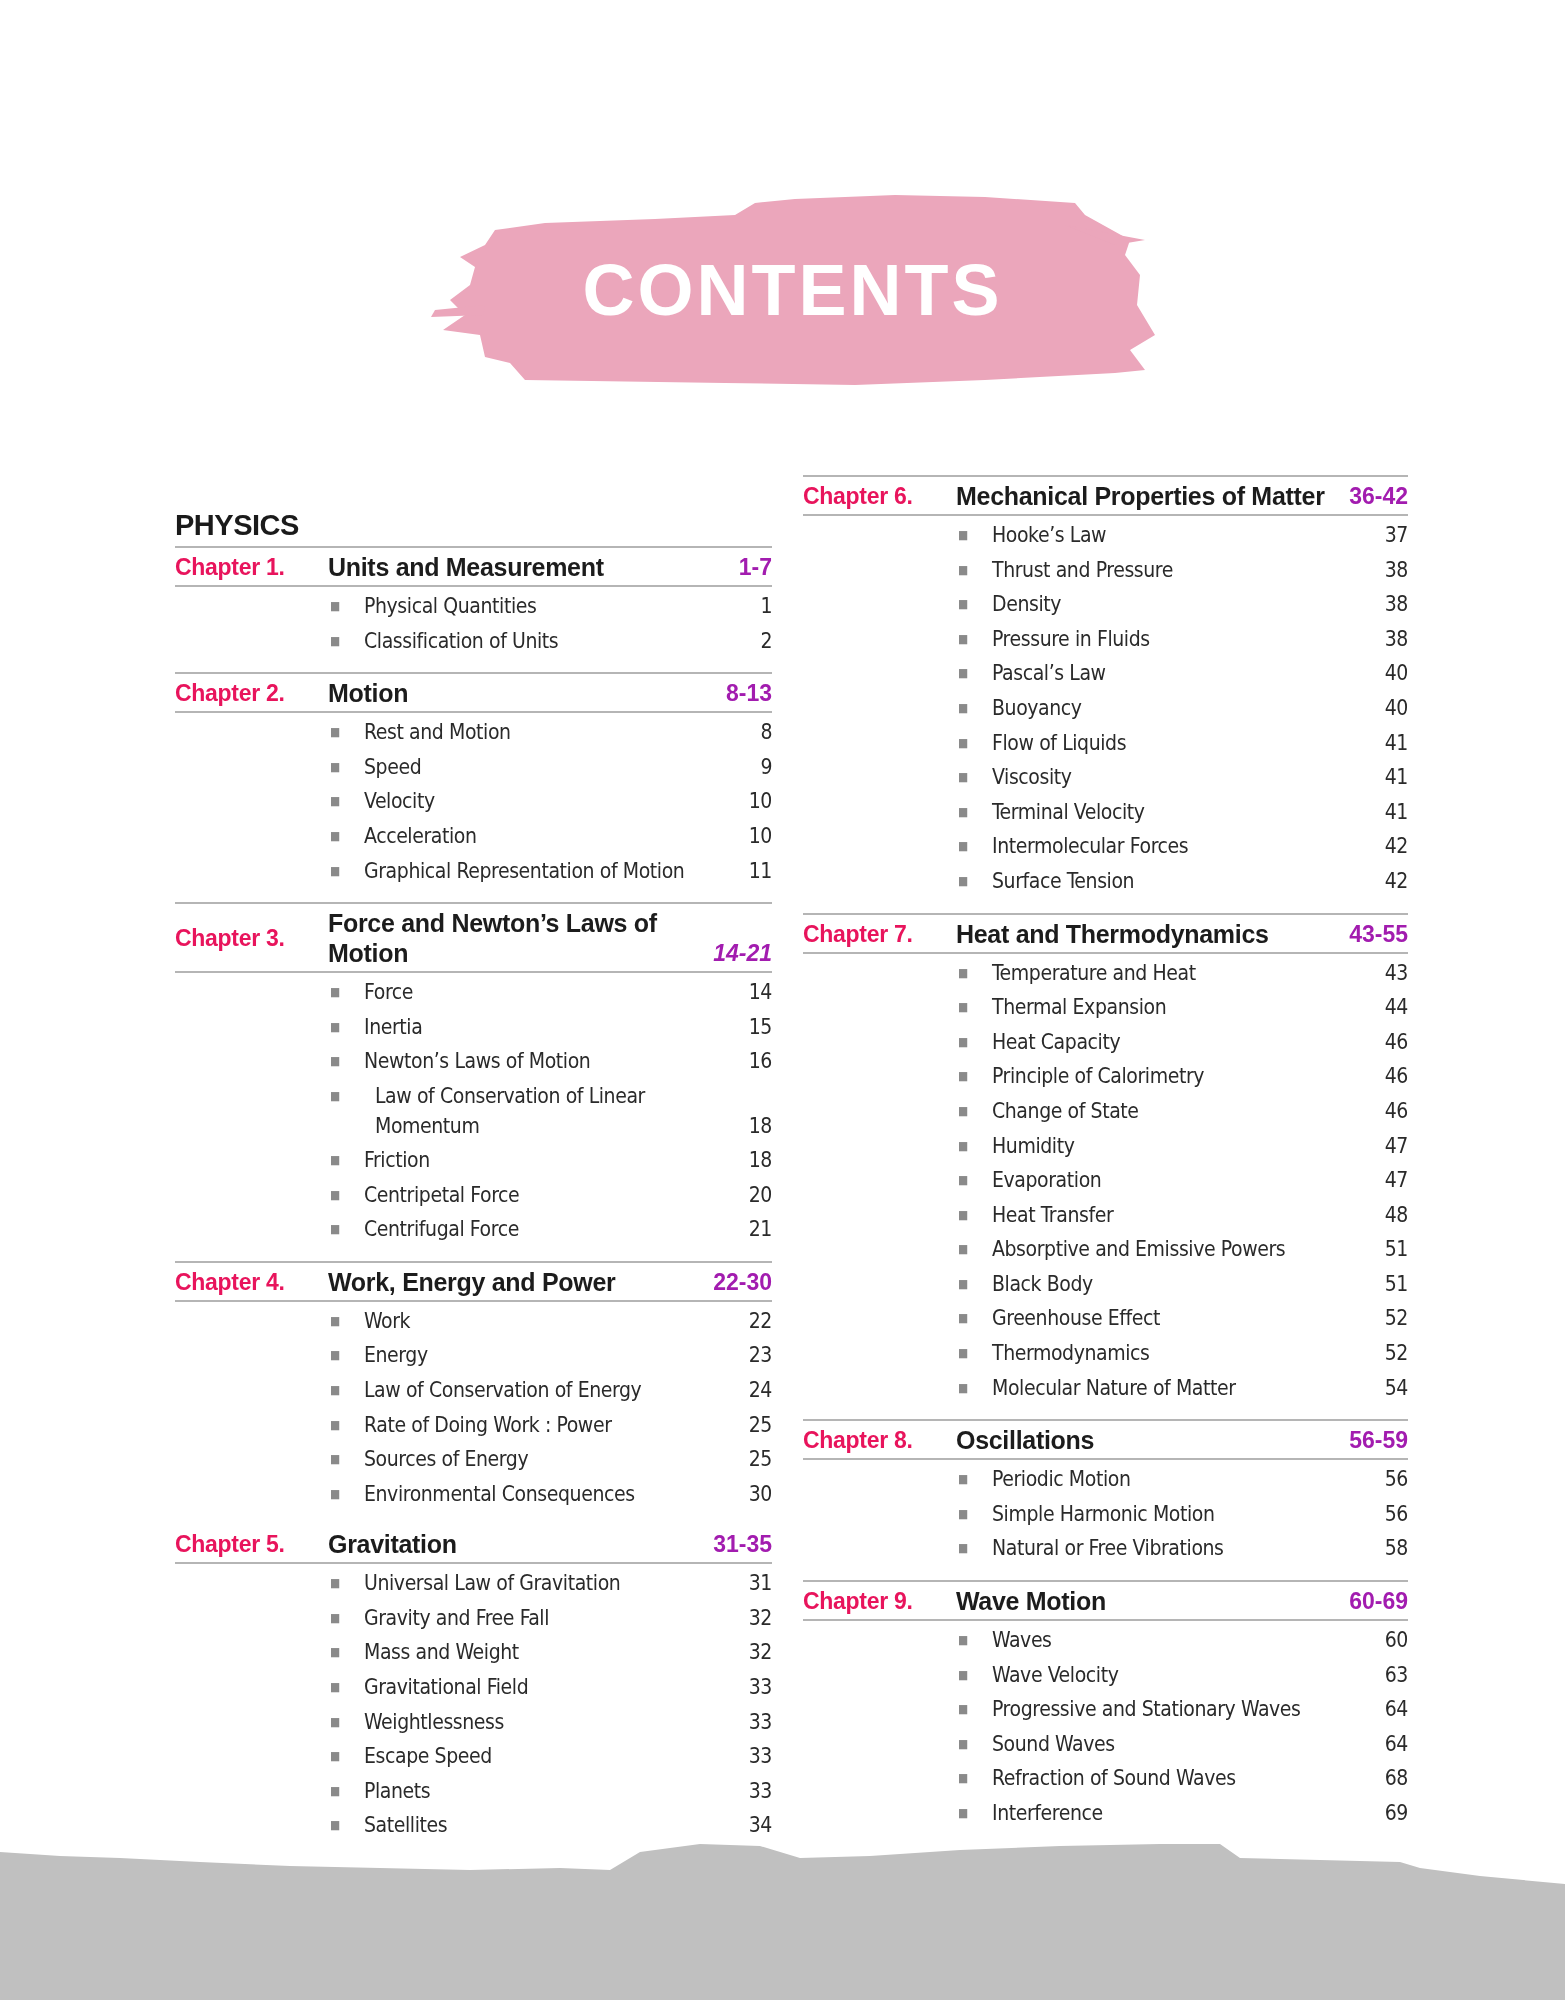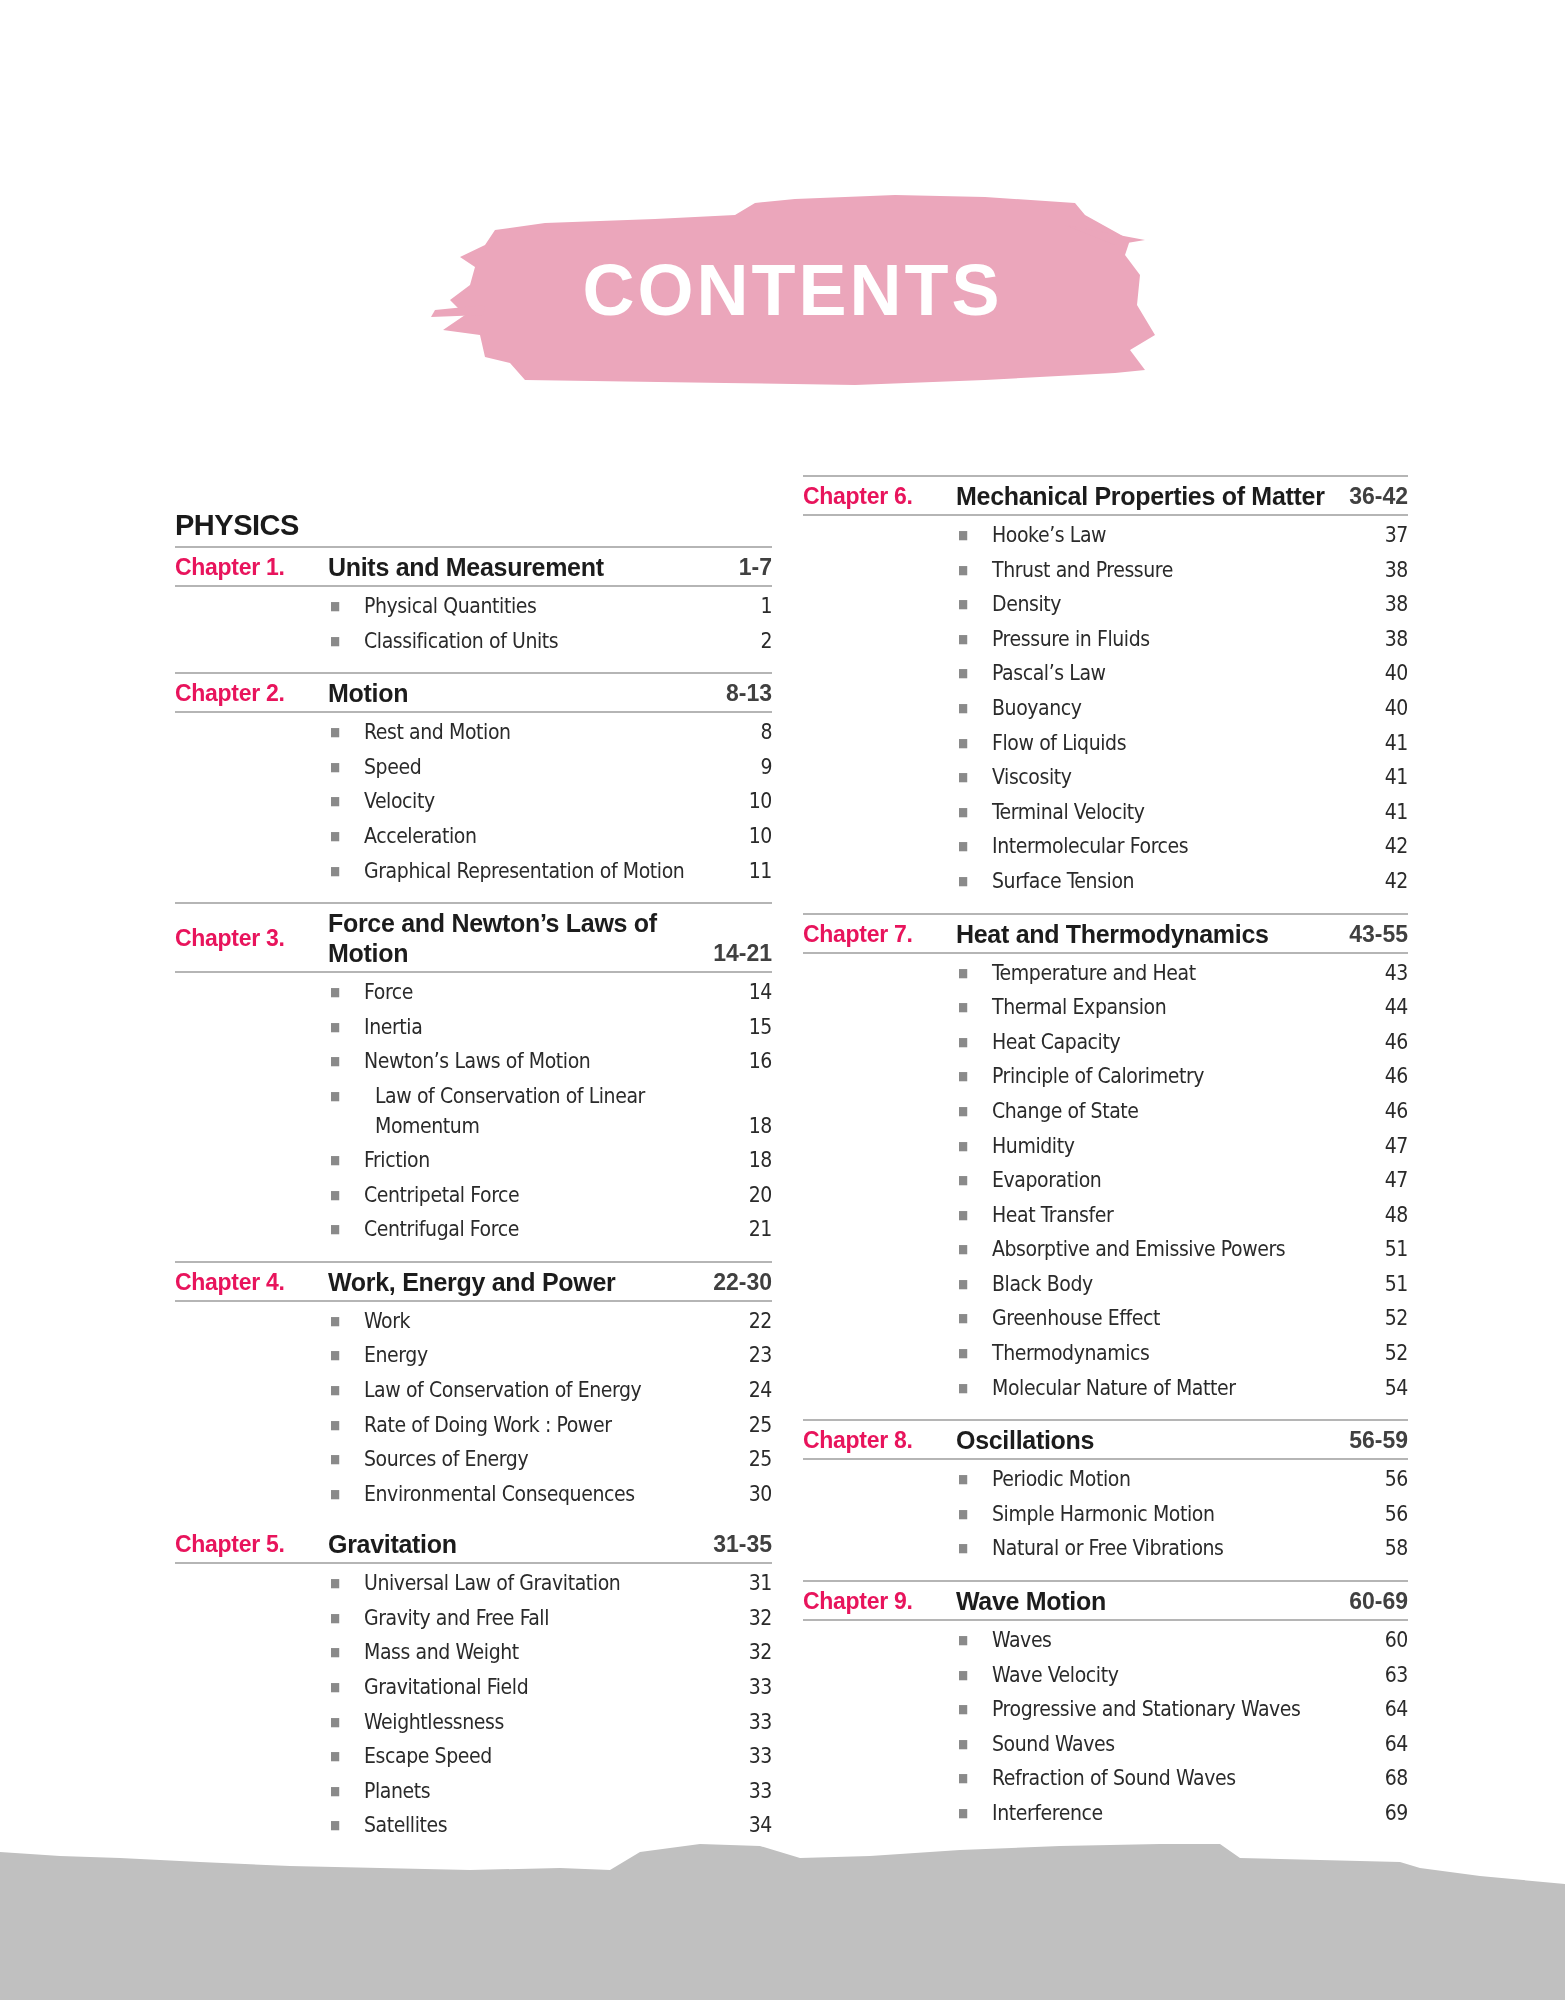--- a/index.html
+++ b/index.html
@@ -36,21 +36,21 @@
       width:153px; flex:none;
       font-family:"Liberation Sans",sans-serif; font-weight:bold;
       font-size:23px; color:#e8145c; line-height:30px; letter-spacing:-0.3px;
     }
     .ch-title {
       flex:1; font-family:"Liberation Sans",sans-serif; font-weight:bold;
       font-size:25px; color:#1c1c1c; line-height:30px; letter-spacing:-0.3px;
     }
     .ch-pages {
       font-family:"Liberation Sans",sans-serif; font-weight:bold;
-      font-size:23px; color:#404040; line-height:30px; text-align:right;
+      font-size:23px; color:#a21caf; line-height:30px; text-align:right;
       align-self:flex-end; flex:none; padding-left:6px;
     }
     .topics { padding:2px 0 14px 0; }
     .topic {
       display:flex; align-items:flex-start; font-size:21px; color:#2a2a2a;
       line-height:34.6px; letter-spacing:-0.4px;
     }
     .bullet {
       width:36px; margin-left:153px; flex:none; color:#8a8a8a;
       font-size:12px; line-height:34.6px; text-indent:2px;
@@ -129,21 +129,21 @@
         <span class="bullet">■</span>
         <span class="t-label">Graphical Representation of Motion</span>
         <span class="t-page">11</span>
       </div>
   </div>
 
   <div class="rule"></div>
   <div class="chapter">
     <span class="ch-label">Chapter 3.</span>
     <span class="ch-title" style="padding-right:90px;">Force and Newton’s Laws of Motion</span>
-    <span class="ch-pages" style="position:absolute; right:0; bottom:3px;">14-21</span>
+    <span class="ch-pages" style="position:absolute; right:0; bottom:3px;font-style:italic;">14-21</span>
   </div>
   <div class="rule"></div>
   <div class="topics">
     <div class="topic">
         <span class="bullet">■</span>
         <span class="t-label">Force</span>
         <span class="t-page">14</span>
       </div>
     <div class="topic">
         <span class="bullet">■</span>

